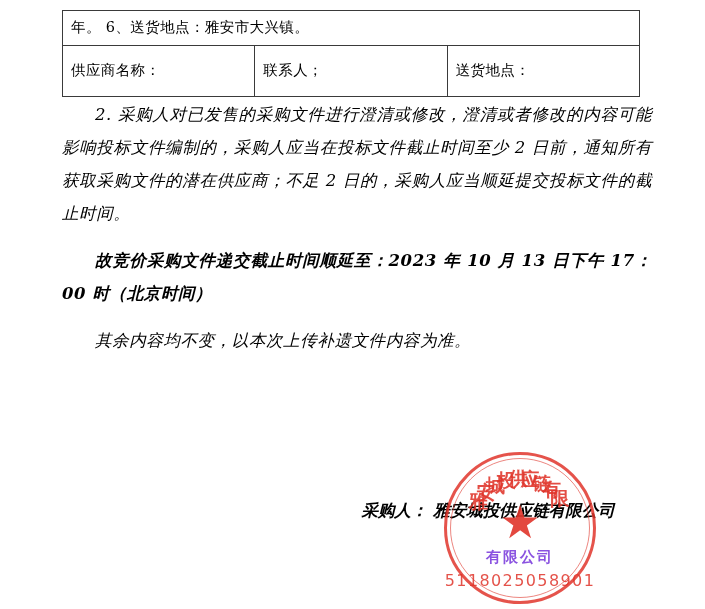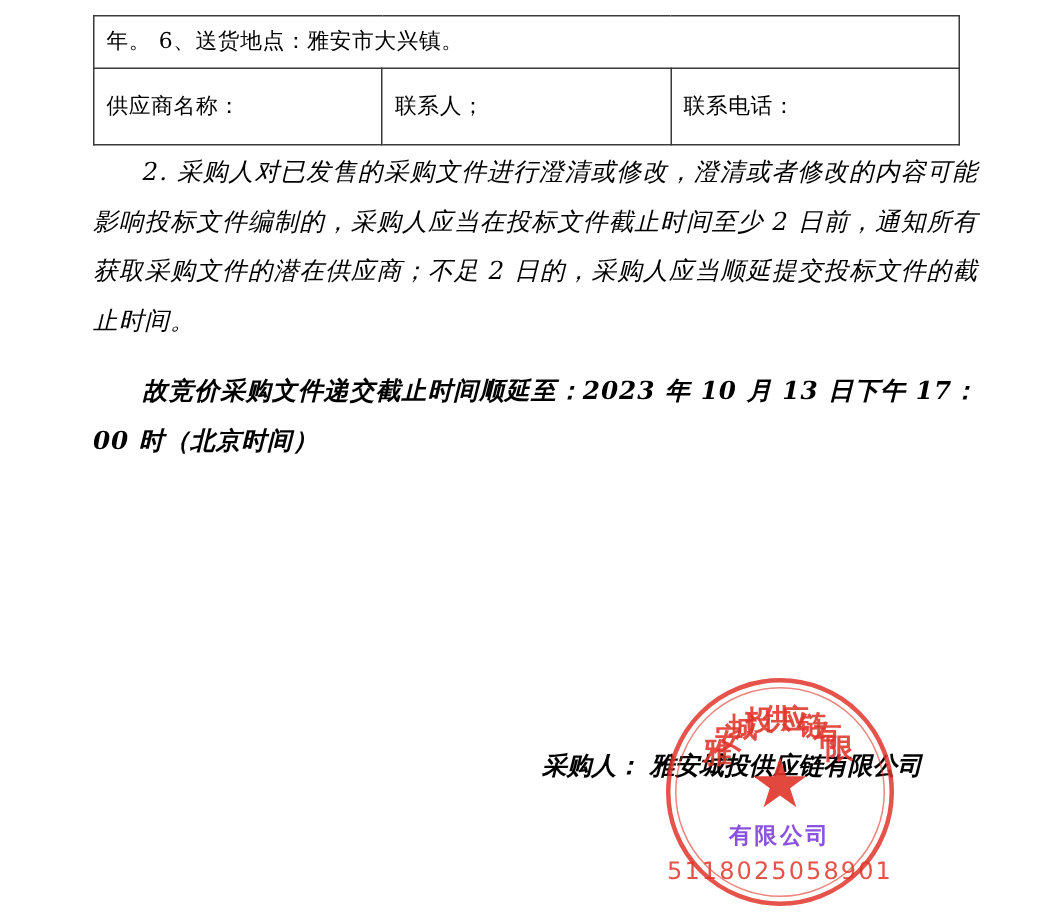--- a/index.html
+++ b/index.html
@@ -196,31 +196,32 @@
         </td>
       </tr>
       <tr class="row-tall">
         <td style="width:236px">
           <span class="cell-text">供应商名称：</span>
         </td>
         <td style="width:174px">
           <span class="cell-text">联系人；</span>
         </td>
         <td style="width:168px">
-          <span class="cell-text">联系电话：</span>
+          <span class="cell-text">送货地点：</span>
         </td>
       </tr>
     </tbody>
   </table>
 
   <div class="doc-body">
     <p class="para indent">2. 采购人对已发售的采购文件进行澄清或修改，澄清或者修改的内容可能影响投标文件编制的，采购人应当在投标文件截止时间至少 2 日前，通知所有获取采购文件的潜在供应商；不足 2 日的，采购人应当顺延提交投标文件的截止时间。</p>
     <div class="gap-sm"></div>
     <p class="para indent bold">故竞价采购文件递交截止时间顺延至：2023 年 10 月 13 日下午 17：00 时（北京时间）</p>
     <div class="gap-sm"></div>
+    <p class="para indent">其余内容均不变，以本次上传补遗文件内容为准。</p>
     <div class="gap-md"></div>
   </div>
 
   <div class="sign-block">
     <div class="sign-line">
       <span>采购人：</span>
       <span>雅安城投供应链有限公司</span>
     </div>
   </div>
 

